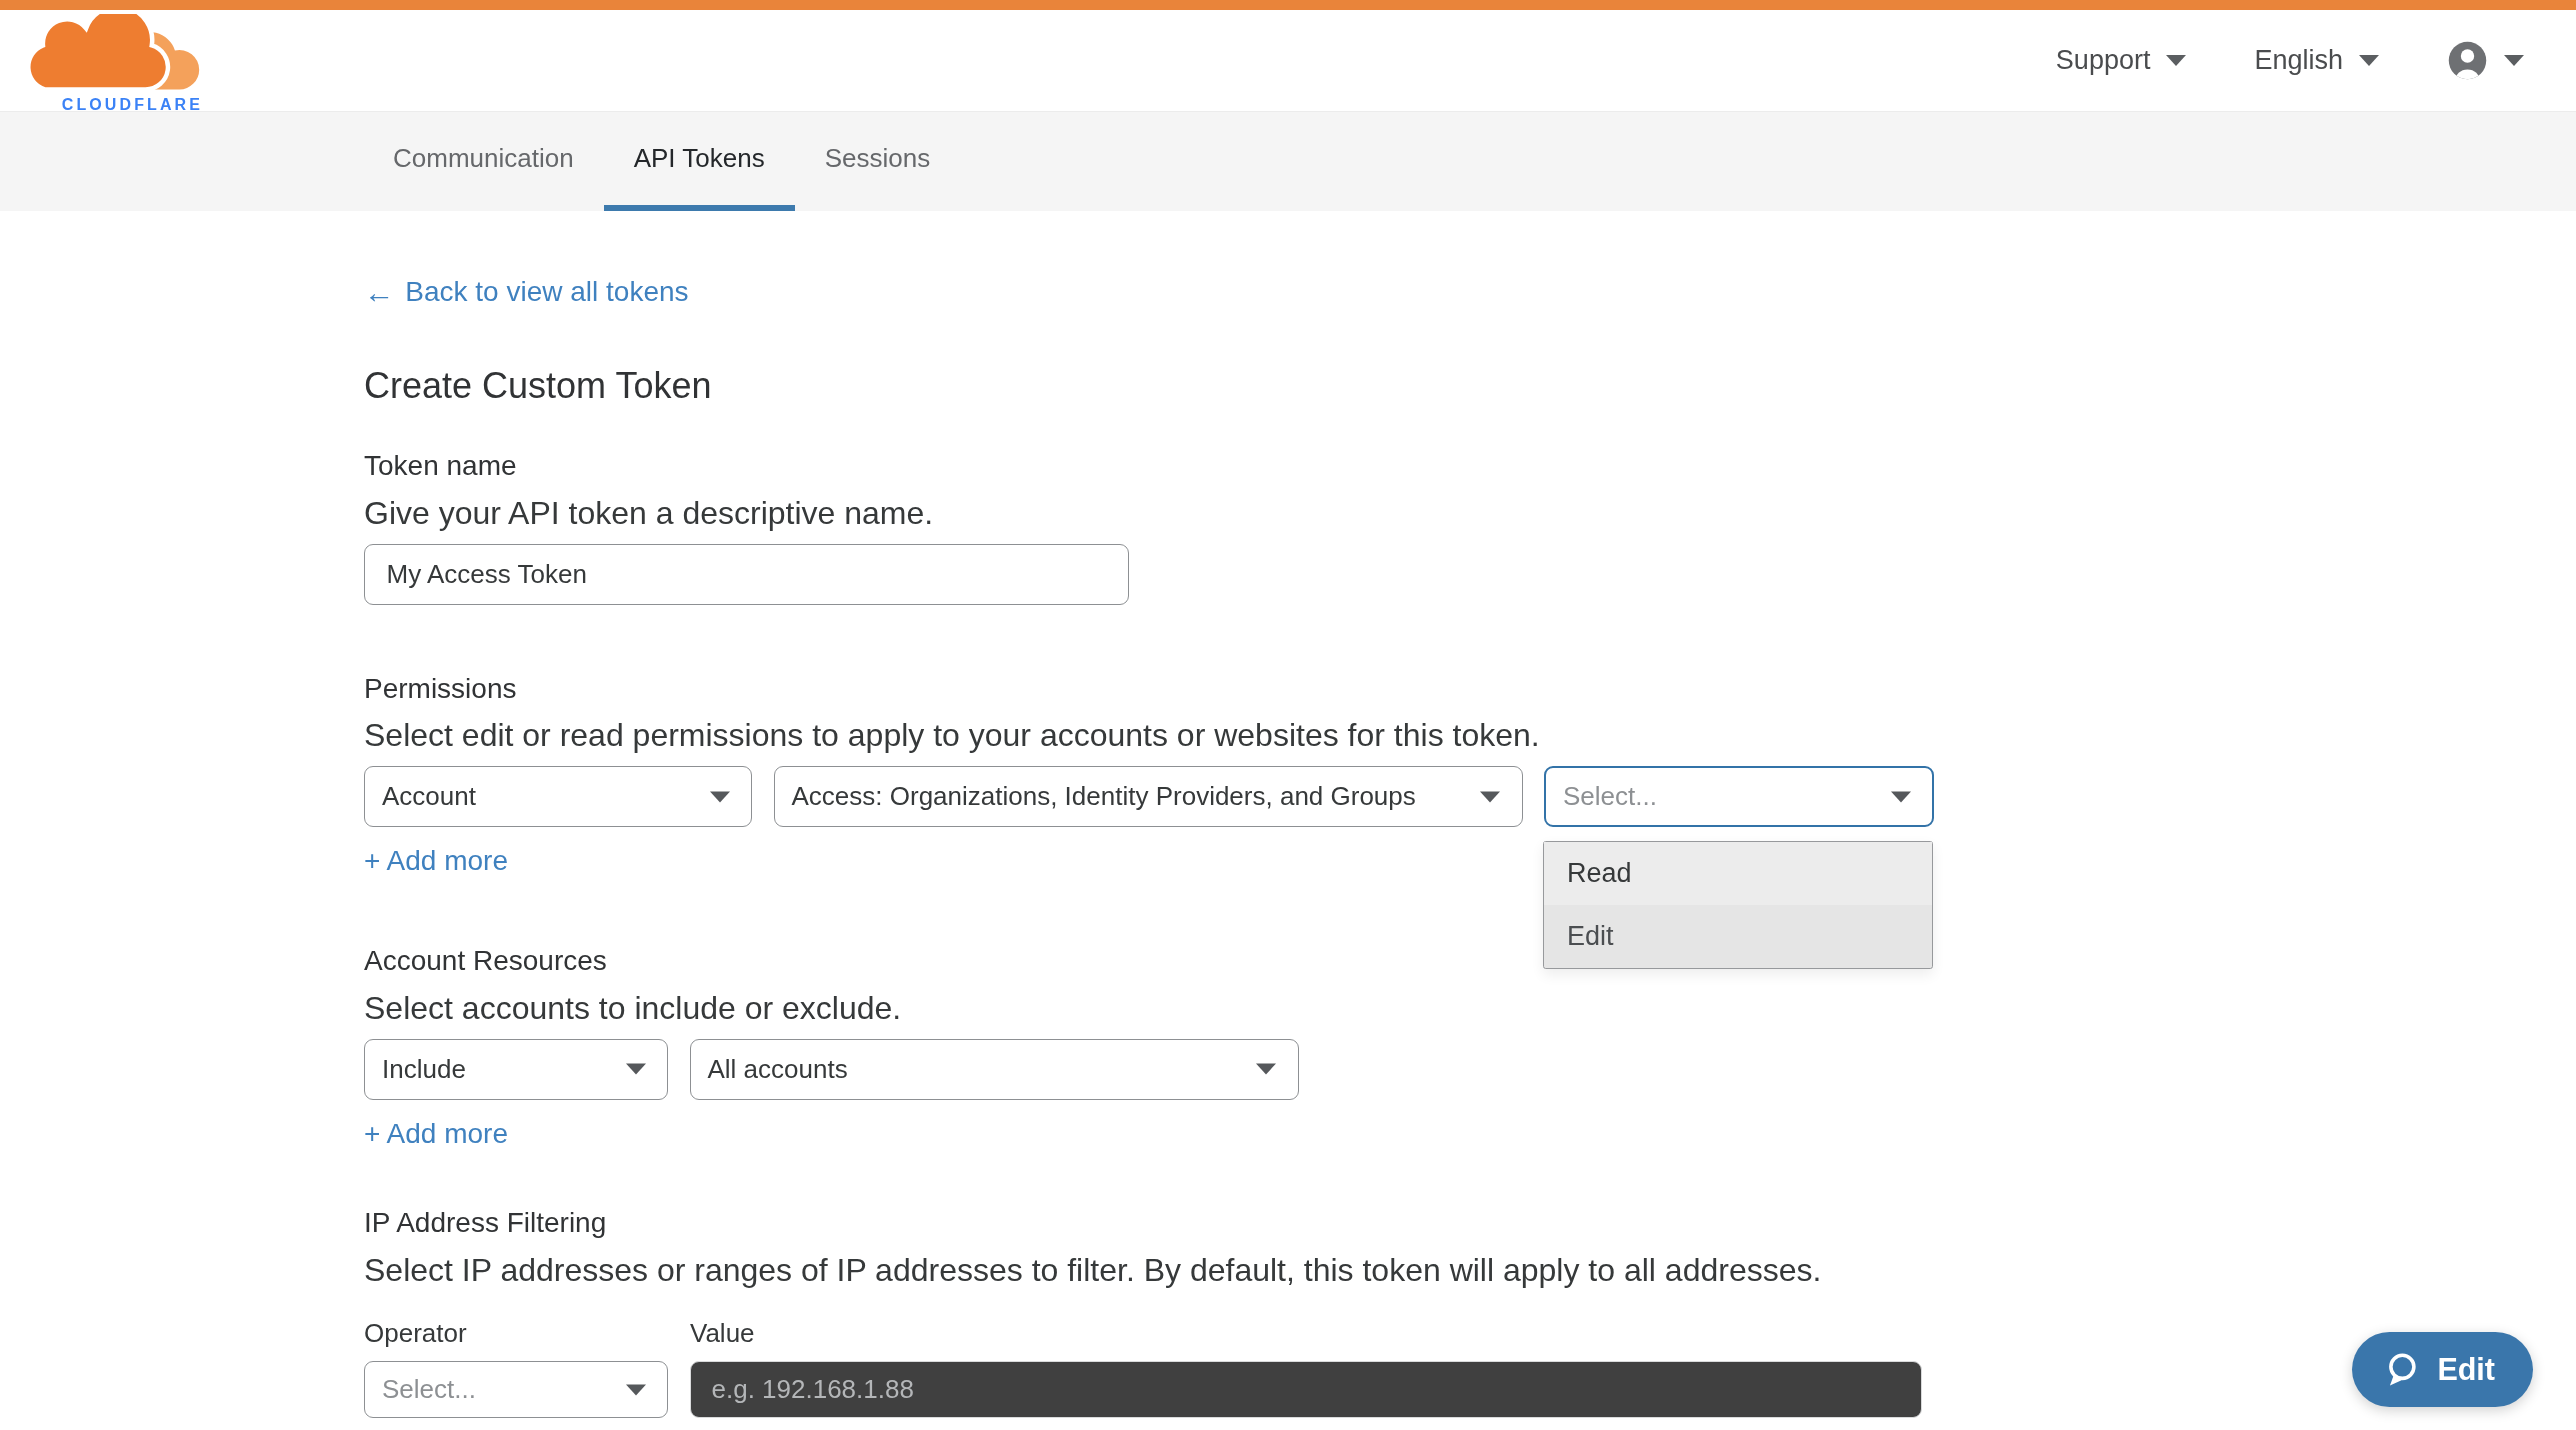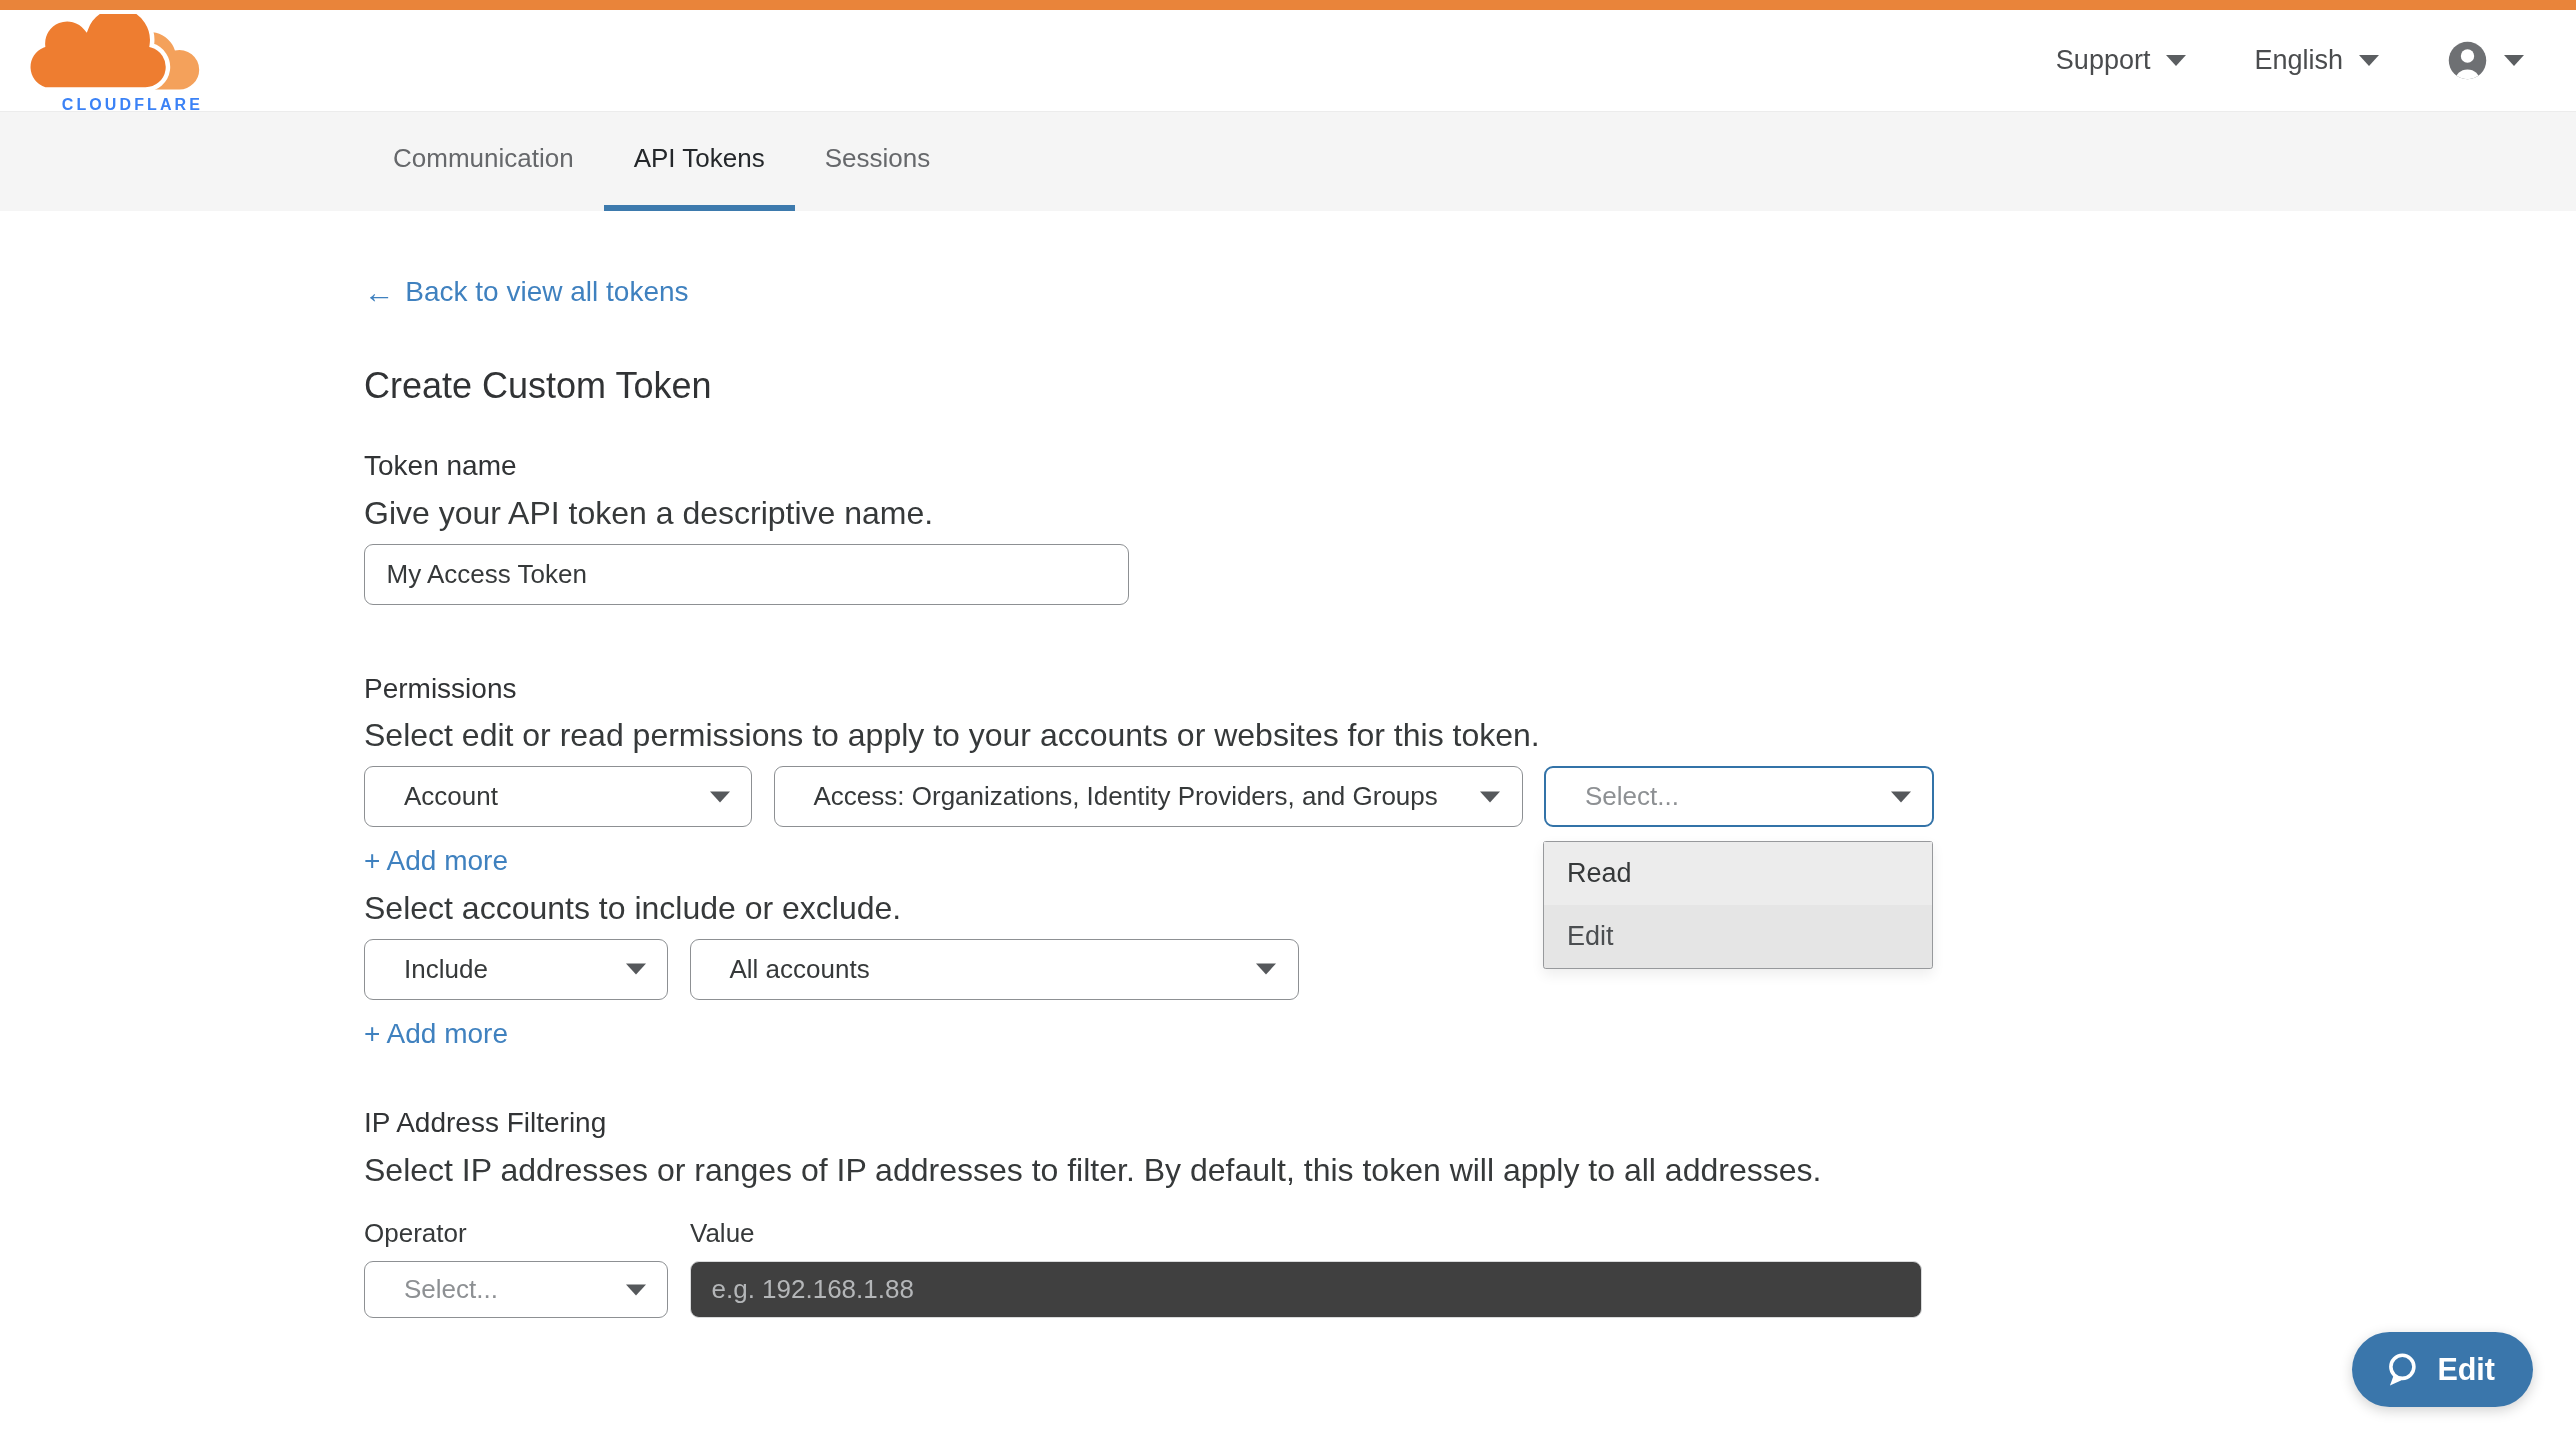--- a/index.html
+++ b/index.html
@@ -56,21 +56,21 @@
   .text-input {
     display: block; margin-top: 10.8px; width: 765px; height: 61px;
     border: 1.8px solid #8d9093; border-radius: 9px; padding: 0 21.5px;
     font-size: 26px; color: #36393a; background: #fff; outline: none;
     font-family: inherit;
   }
 
   .dd-row { display: flex; gap: 21.5px; margin-top: 10.8px; position: relative; }
   .dd {
     height: 61px; border: 1.8px solid #8d9093; border-radius: 9px; background: #fff;
-    display: flex; align-items: center; padding: 0 57px 0 39px; position: relative;
+    display: flex; align-items: center; padding: 0 57px 0 17px; position: relative;
     font-size: 26px; color: #36393a; cursor: pointer; white-space: nowrap;
   }
   .dd-arrow {
     position: absolute; right: 21.5px; top: 50%; transform: translateY(-50%);
     width: 0; height: 0;
     border-left: 10px solid transparent; border-right: 10px solid transparent;
     border-top: 11.7px solid #55585b;
   }
   .dd.focused { border: 2.7px solid #3373a8; }
   .ph { color: #8d9093; }
@@ -191,20 +191,21 @@
       </div>
       <div class="menu">
         <div class="menu-item highlighted">Read</div>
         <div class="menu-item">Edit</div>
       </div>
     </div>
     <a class="addmore">+ Add more</a>
   </section>
 
   <section>
+    <h2 class="mt-heading">Account Resources</h2>
     <p class="desc">Select accounts to include or exclude.</p>
     <div class="dd-row">
       <div class="dd w-mode">
         <span>Include</span>
         <span class="dd-arrow"></span>
       </div>
       <div class="dd w-accounts">
         <span>All accounts</span>
         <span class="dd-arrow"></span>
       </div>

